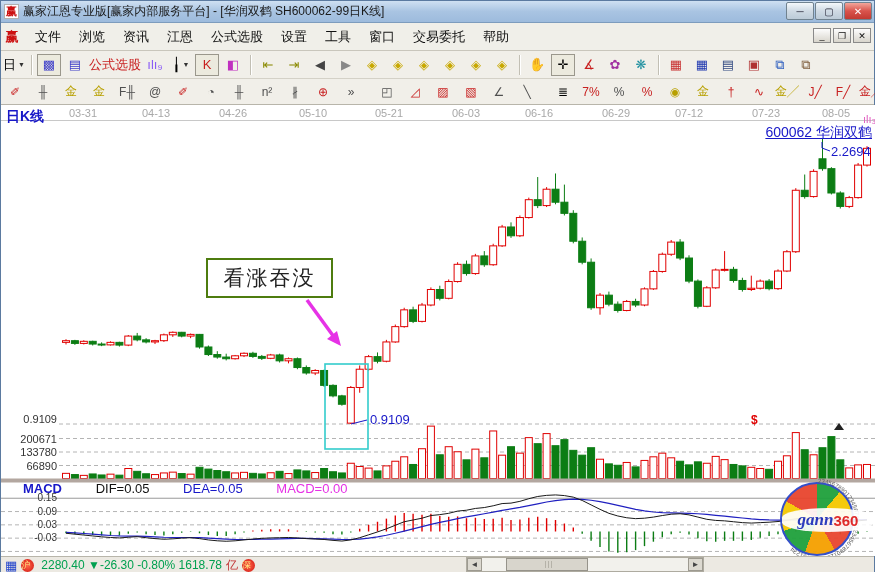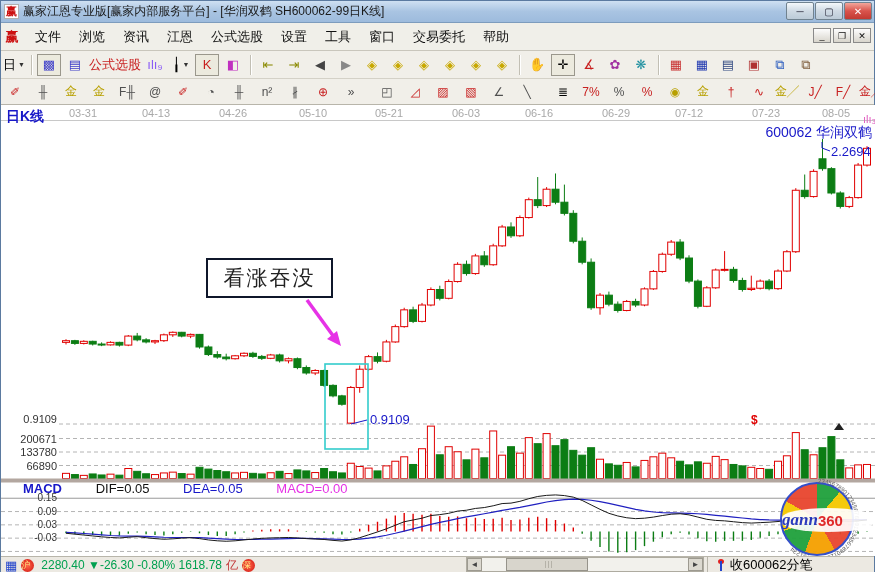--- a/index.html
+++ b/index.html
@@ -37,35 +37,35 @@
     font-size:13px; margin:0 1px; white-space:nowrap; }
   .tb2 .tbcell { min-width:26px; font-size:12px; }
   .tbcell.boxed { border:1px solid #9a978c; background:#eceade; }
   .tbsep { width:1px; height:20px; background:#c2bfb4; margin:0 4px; box-shadow:1px 0 0 #fff; }
   .dd { font-size:7px; color:#333; margin-left:2px; }
 
   
   .chart { position:absolute; left:0; top:104px; width:875px; height:451px; background:#ffffff; overflow:hidden; }
   .chart svg { position:absolute; left:0; top:0; }
   .klabel { position:absolute; left:5px; top:3px; color:#1818c8; font-weight:bold; font-size:14px; z-index:5; }
-  .stock-label { position:absolute; right:4px; top:19px; color:#1818c8; font-size:14px; z-index:5; }
+  .stock-label { position:absolute; right:4px; top:19px; color:#1818c8; font-size:14px; z-index:5;text-decoration:underline; }
   .marquee { position:absolute; right:0px; top:8px; color:#e060c0; font-size:11px; z-index:5; white-space:nowrap; }
-  .annotation { position:absolute; left:205px; top:153px; width:127px; height:40px; border:2px solid #0f172a;
+  .annotation { position:absolute; left:205px; top:153px; width:127px; height:40px; border:2px solid #4d7c0f;
     background:#fff; color:#222; font-size:21px; letter-spacing:2px; display:flex; align-items:center;
     justify-content:center; z-index:6; }
   .macd-row { position:absolute; left:7px; top:376px; font-size:13px; z-index:5;padding-left:15px; }
   .macd-row span { margin-right:30px; }
 
   
   .logo { position:absolute; left:776px; top:376px; width:80px; height:78px; z-index:7; opacity:.95; }
   .logo .disc { position:absolute; left:3px; top:1px; width:74px; height:74px; border-radius:50%;
     border:2px solid #2a46c8;
     background:conic-gradient(#1fa13c 0 40deg,#f5c800 40deg 90deg,#e8452e 90deg 150deg,#f5a000 150deg 200deg,#1fa13c 200deg 250deg,#f5c800 250deg 300deg,#e8452e 300deg 360deg); }
   .logo .band { position:absolute; left:5px; top:27px; width:92px; height:24px; background:rgba(255,255,255,.92);
-    border-radius:50%/40%; display:flex; align-items:center; }
+    border-radius:50%/40%; display:flex; align-items:center; justify-content:center; }
   .logo .band b { font-family:"Liberation Serif", serif; font-style:italic; color:#2233bb; font-size:17px; }
   .logo .band i { font-style:normal; font-weight:bold; color:#e02020; font-size:15px; }
   .logo .digits { position:absolute; left:-2px; top:-4px; width:86px; height:86px; }
 
   
   .statusbar { position:absolute; left:0; top:555px; width:100%; height:17px; background:#ece9e2;
     border-top:1px solid #b8b5aa; font-size:12px; display:flex; align-items:center; }
   .statusbar .cell { display:flex; align-items:center; margin-left:4px; white-space:nowrap; }
   .grid-ic { color:#2244cc; font-size:13px; }
   .redcoin { width:13px; height:13px; border-radius:50%; background:radial-gradient(#ff6a4a,#d01010); color:#ffe680;
@@ -635,21 +635,14 @@
     <span class="cell rtxt">亿</span>
     <span class="cell redcoin">深</span>
   </div>
   <div class="scrollbar">
     <div class="sb-arrow">◄</div>
     <div class="sb-track">
       <div class="sb-thumb"></div>
     </div>
     <div class="sb-arrow">►</div>
   </div>
-  <div class="rstatus">
-    <span class="antenna">
-        <span class="dot"></span>
-        <span class="mast"></span>
-      </span>
-    <span class="ticker">收600062分笔</span>
-  </div>
 
 </div>
 
 </body></html>

